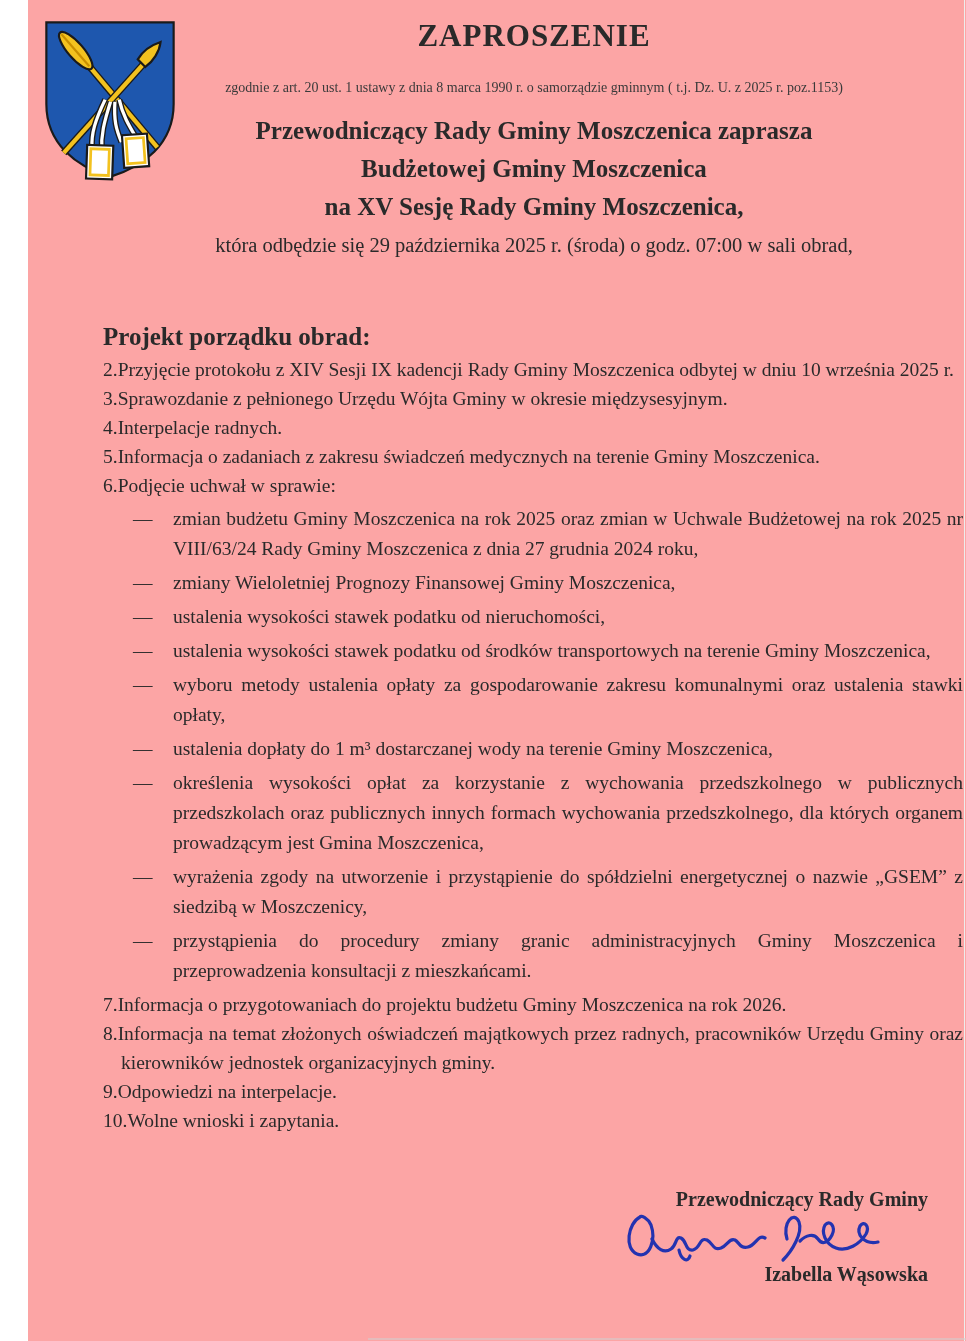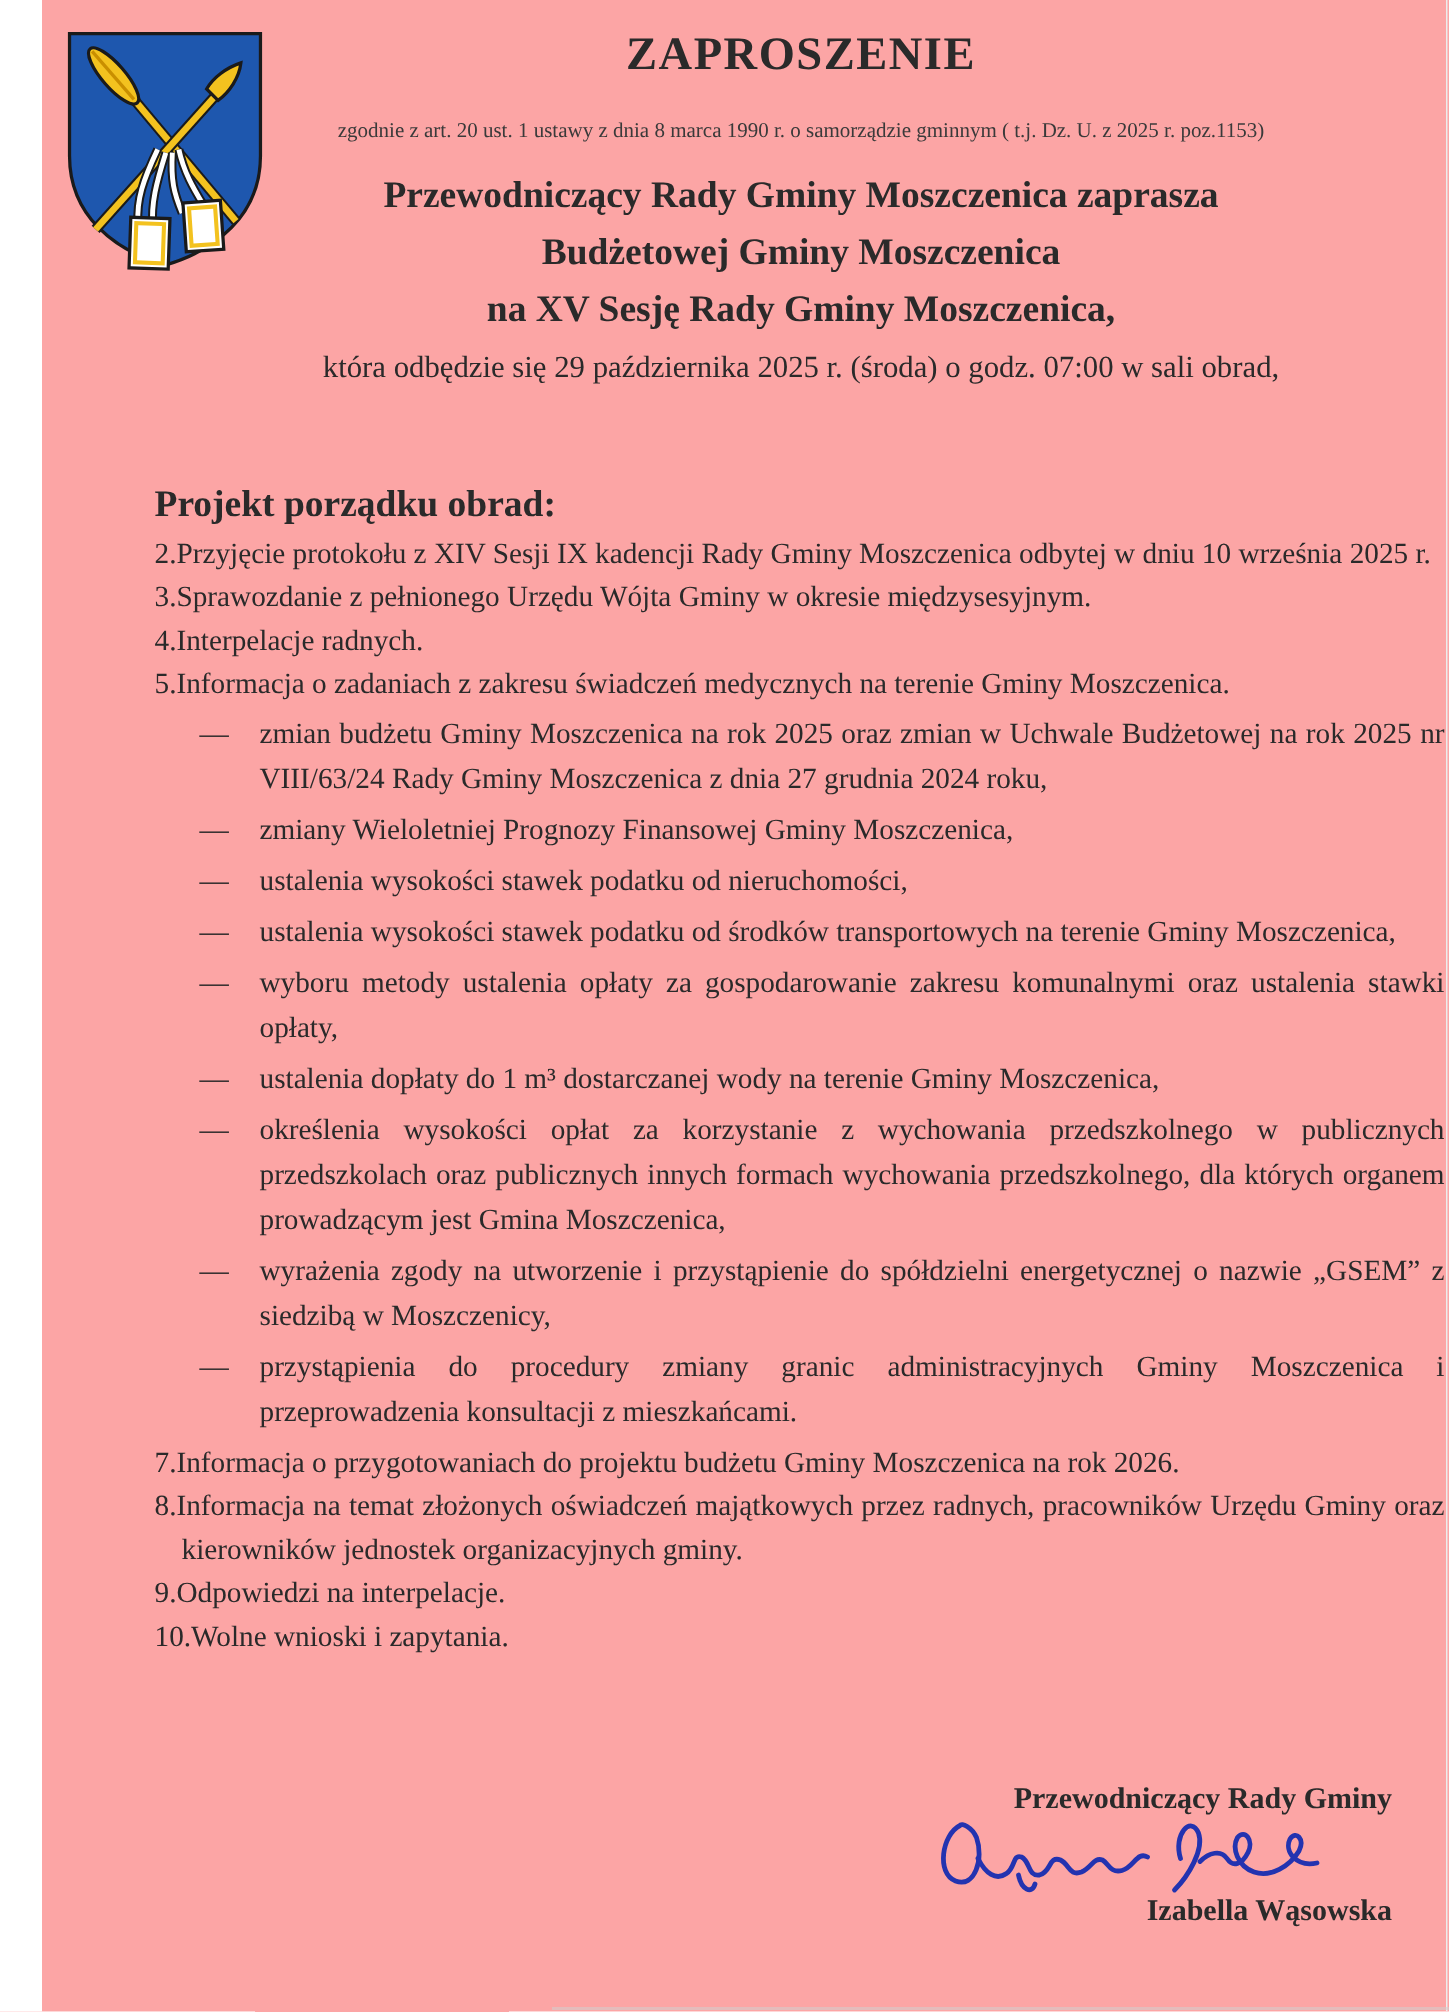--- a/index.html
+++ b/index.html
@@ -97,20 +97,21 @@
     <p class="h-reg first">która odbędzie się 29 października 2025 r. (środa) o godz. 07:00 w sali obrad,</p>
   </div>
 
   <div class="bodyblock">
     <p class="section-heading">Projekt porządku obrad:</p>
 
     <p class="agenda-item"><span>2.</span><span>Przyjęcie protokołu z XIV Sesji IX kadencji Rady Gminy Moszczenica odbytej w dniu 10 września 2025 r.</span></p>
     <p class="agenda-item"><span>3.</span><span>Sprawozdanie z pełnionego Urzędu Wójta Gminy w okresie międzysesyjnym.</span></p>
     <p class="agenda-item"><span>4.</span><span>Interpelacje radnych.</span></p>
     <p class="agenda-item"><span>5.</span><span>Informacja o zadaniach z zakresu świadczeń medycznych na terenie Gminy Moszczenica.</span></p>
+    <p class="agenda-item"><span>6.</span><span>Podjęcie uchwał w sprawie:</span></p>
 
     <div class="sub">
         <span class="dash">—</span>
         <p>zmian budżetu Gminy Moszczenica na rok 2025 oraz zmian w Uchwale Budżetowej na rok 2025 nr VIII/63/24 Rady Gminy Moszczenica z dnia 27 grudnia 2024 roku,</p>
       </div>
     <div class="sub">
         <span class="dash">—</span>
         <p>zmiany Wieloletniej Prognozy Finansowej Gminy Moszczenica,</p>
       </div>
     <div class="sub">

